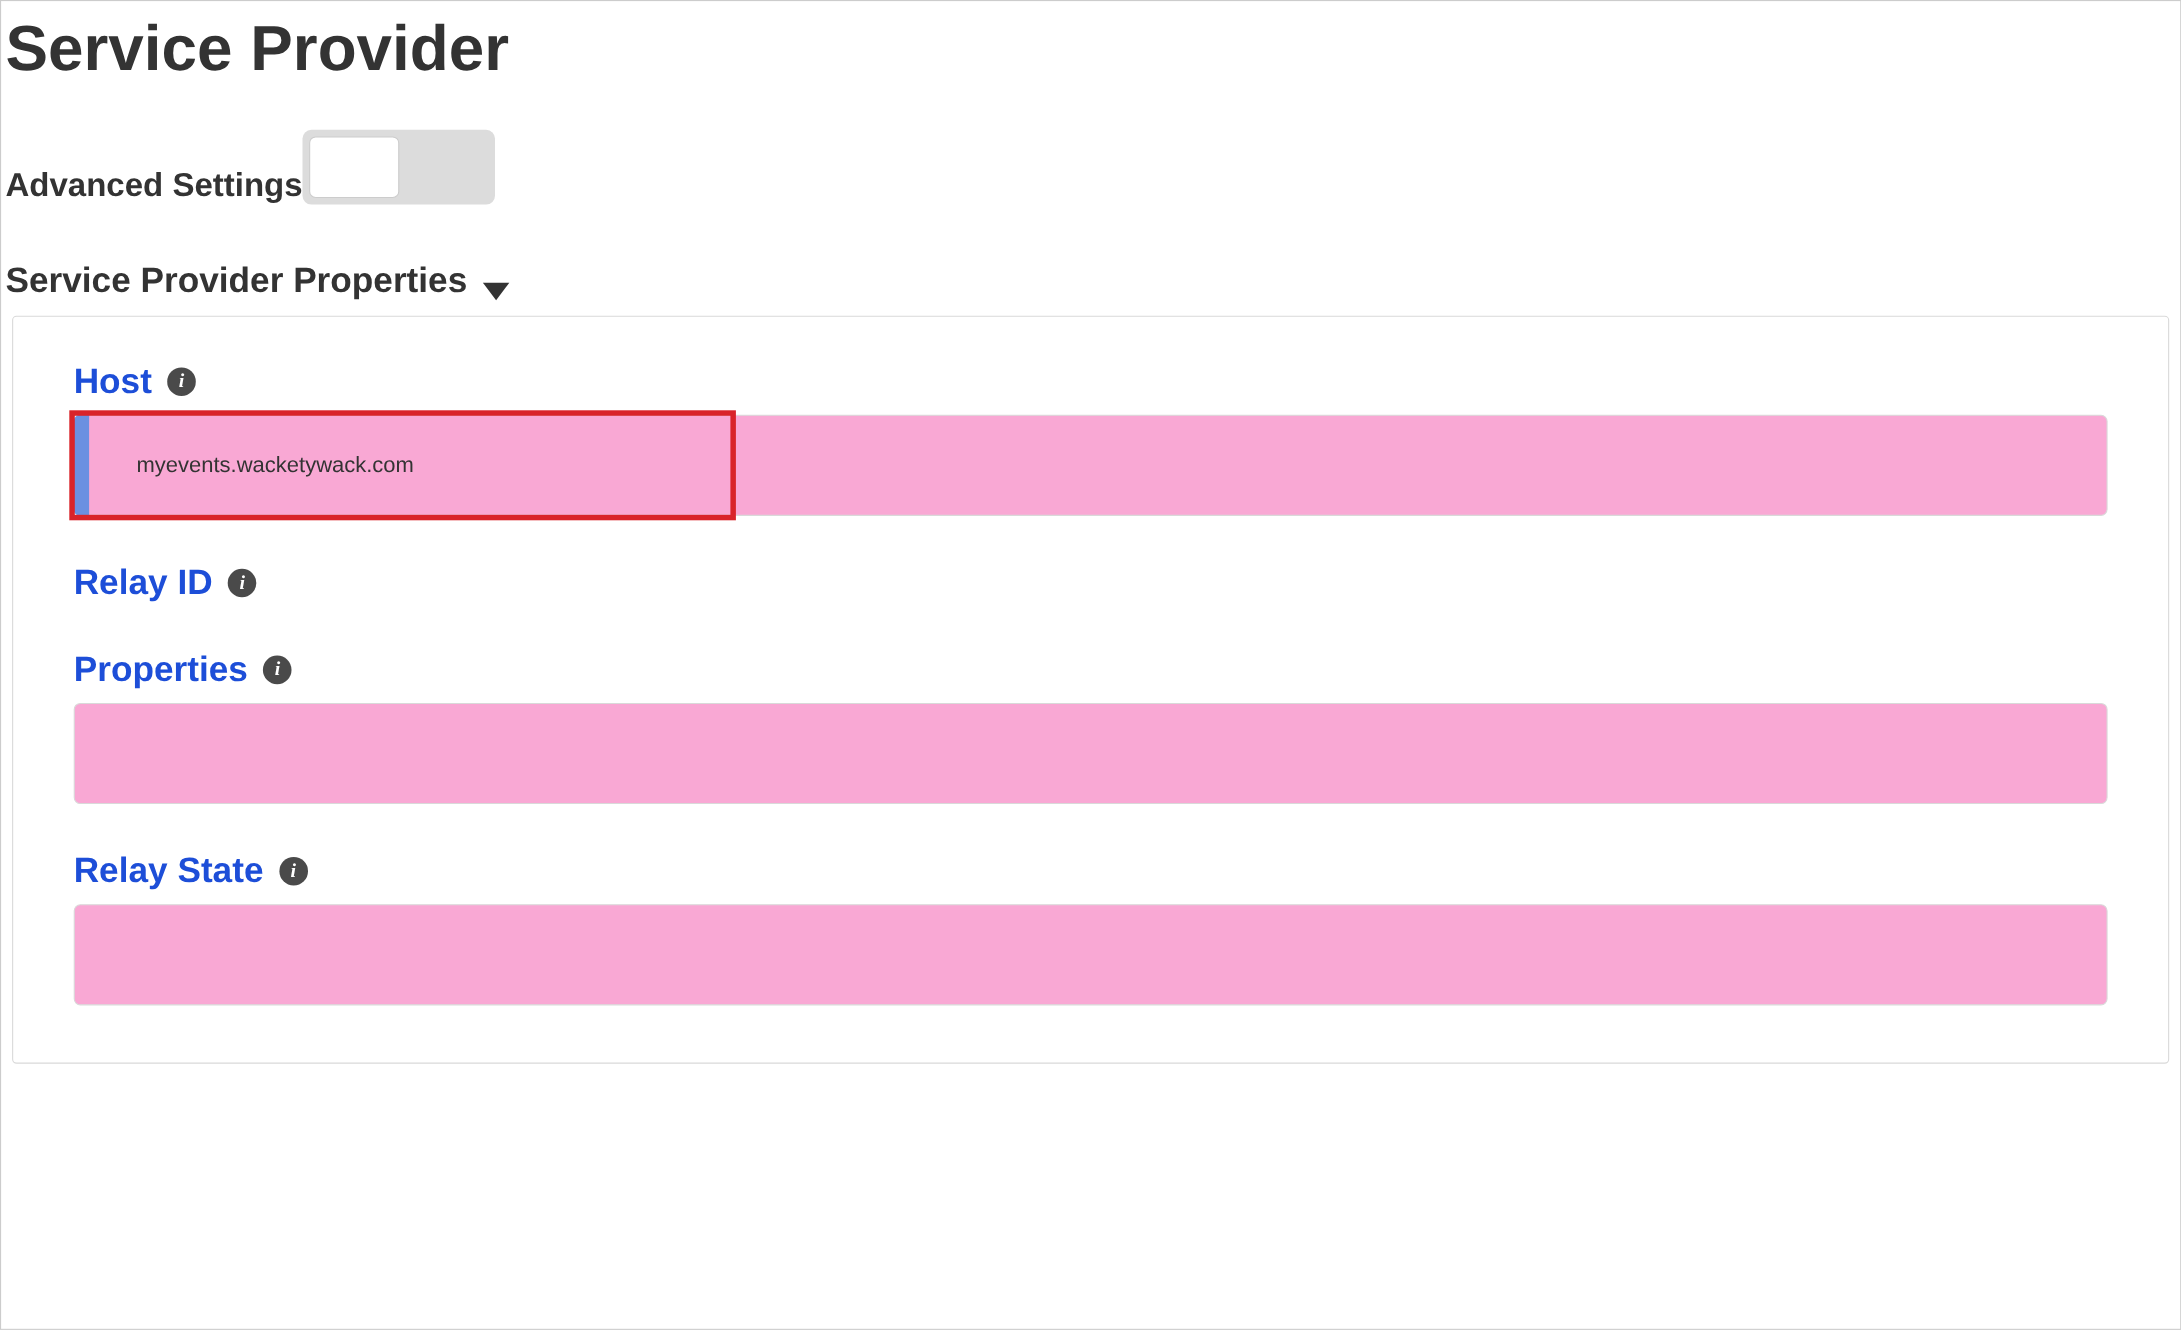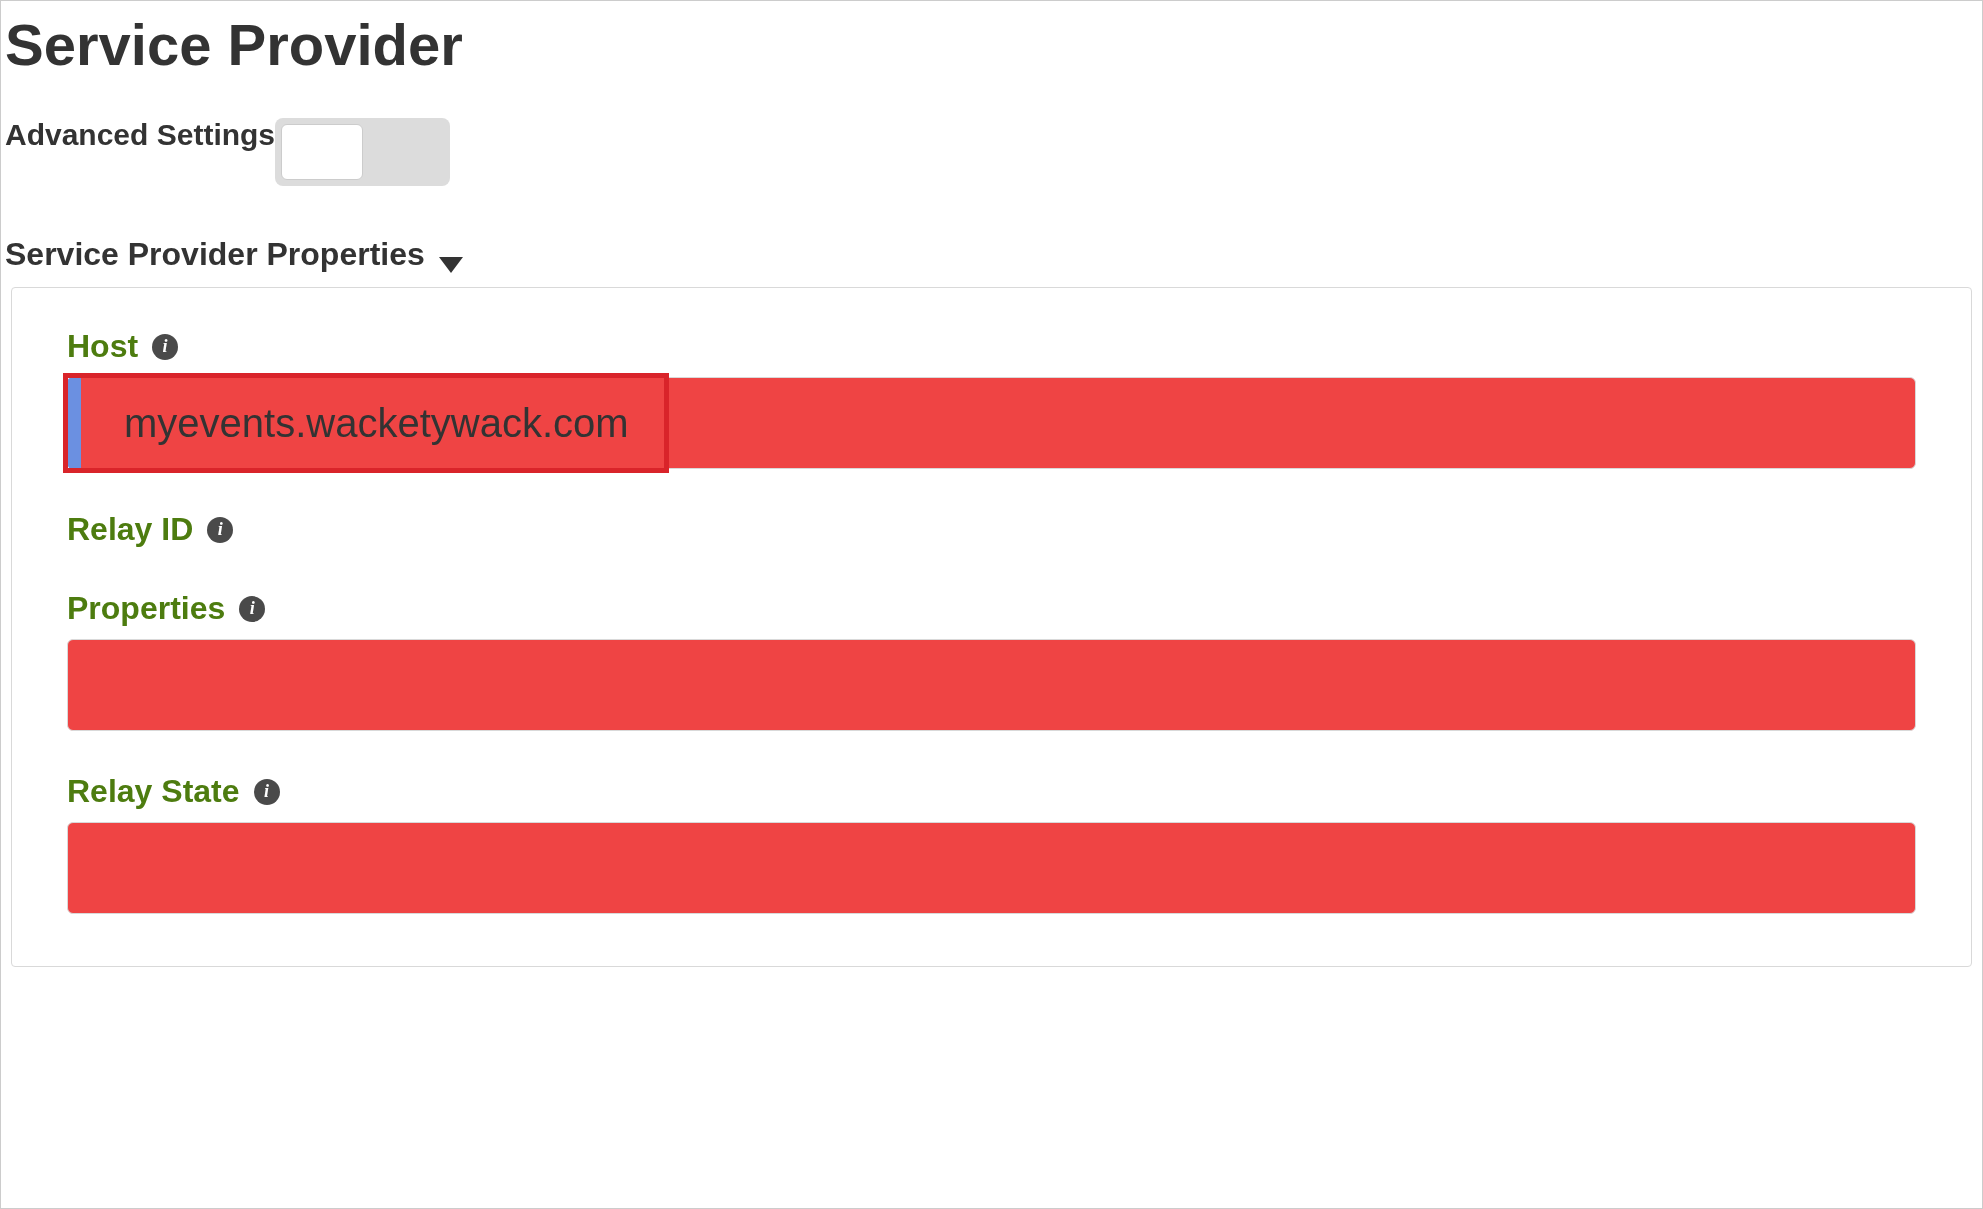--- a/index.html
+++ b/index.html
@@ -17,21 +17,21 @@
       padding: 0;
     }
     .page-title {
       font-size: 58px;
       font-weight: 700;
       color: #333333;
       padding: 10px 4px 20px 4px;
     }
     .advanced-row {
       display: flex;
-      align-items: flex-start;
+      align-items: flex-end;
       padding: 20px 4px 40px 4px;
     }
     .advanced-label {
       font-size: 30px;
       font-weight: 600;
       color: #333333;
     }
     .toggle {
       width: 175px;
       height: 68px;
@@ -81,21 +81,21 @@
     }
     .field-label-row {
       display: flex;
       align-items: center;
       gap: 14px;
       margin-bottom: 12px;
     }
     .field-label {
       font-size: 32px;
       font-weight: 700;
-      color: #4d7c0f;
+      color: #1d4ed8;
     }
     .info-icon {
       width: 26px;
       height: 26px;
       border-radius: 50%;
       background: #4a4a4a;
       color: #ffffff;
       display: flex;
       align-items: center;
       justify-content: center;
@@ -106,24 +106,24 @@
     }
     .input-wrap {
       position: relative;
       height: 92px;
     }
     .text-input {
       width: 100%;
       height: 92px;
       border: 1px solid #d9d9d9;
       border-radius: 6px;
-      font-size: 40px;
+      font-size: 20px;
       padding: 0 24px 0 56px;
       color: #333333;
-      background: #ef4444;
+      background: #f9a8d4;
       outline: none;
     }
     .accent {
       position: absolute;
       left: 0;
       top: 0;
       bottom: 0;
       width: 14px;
       background: #6b90e1;
       border-top-left-radius: 6px;

